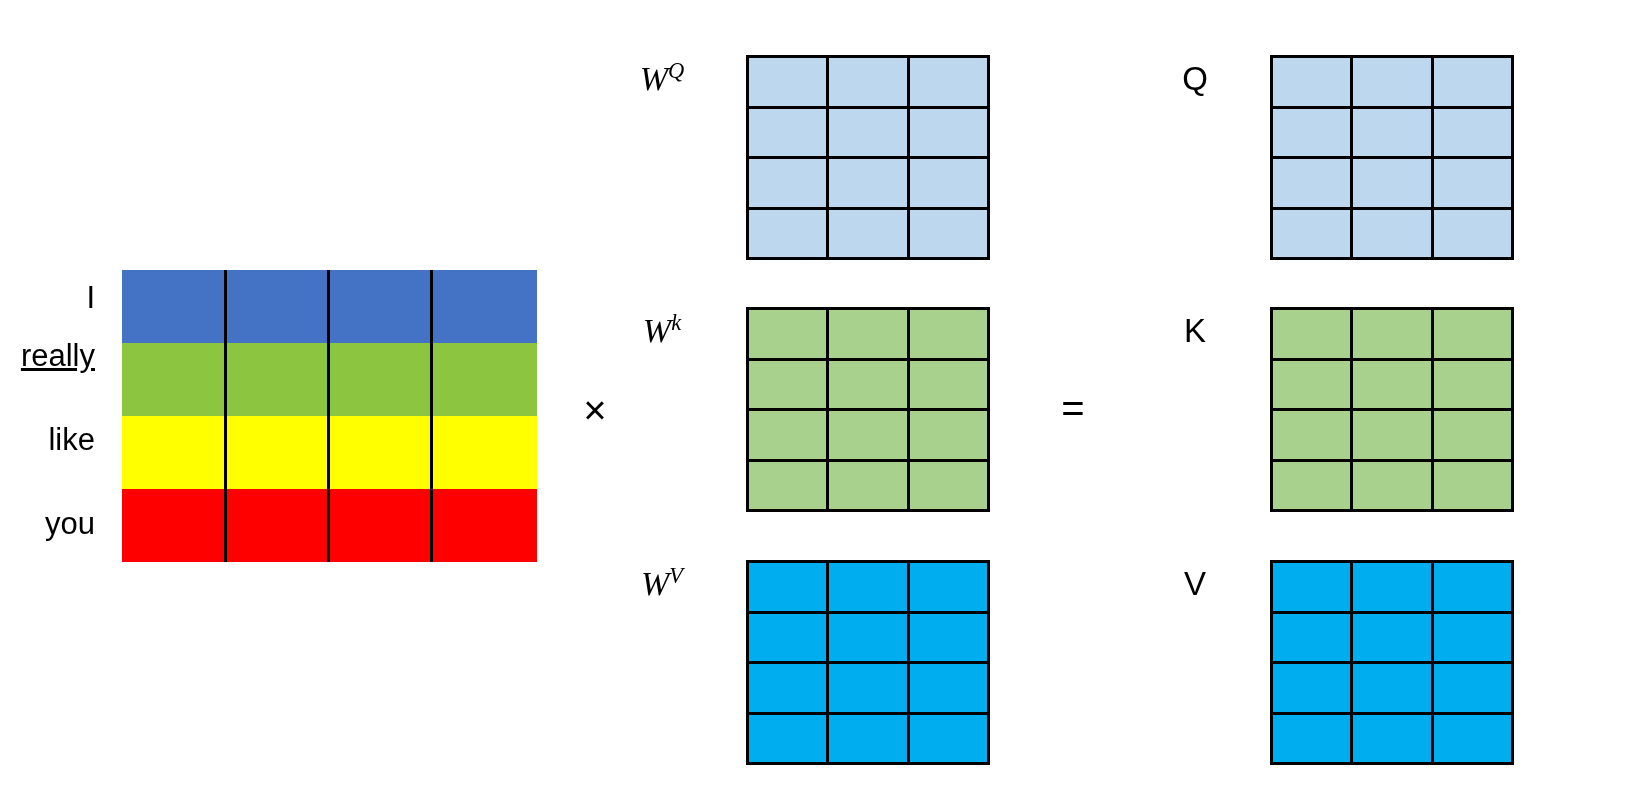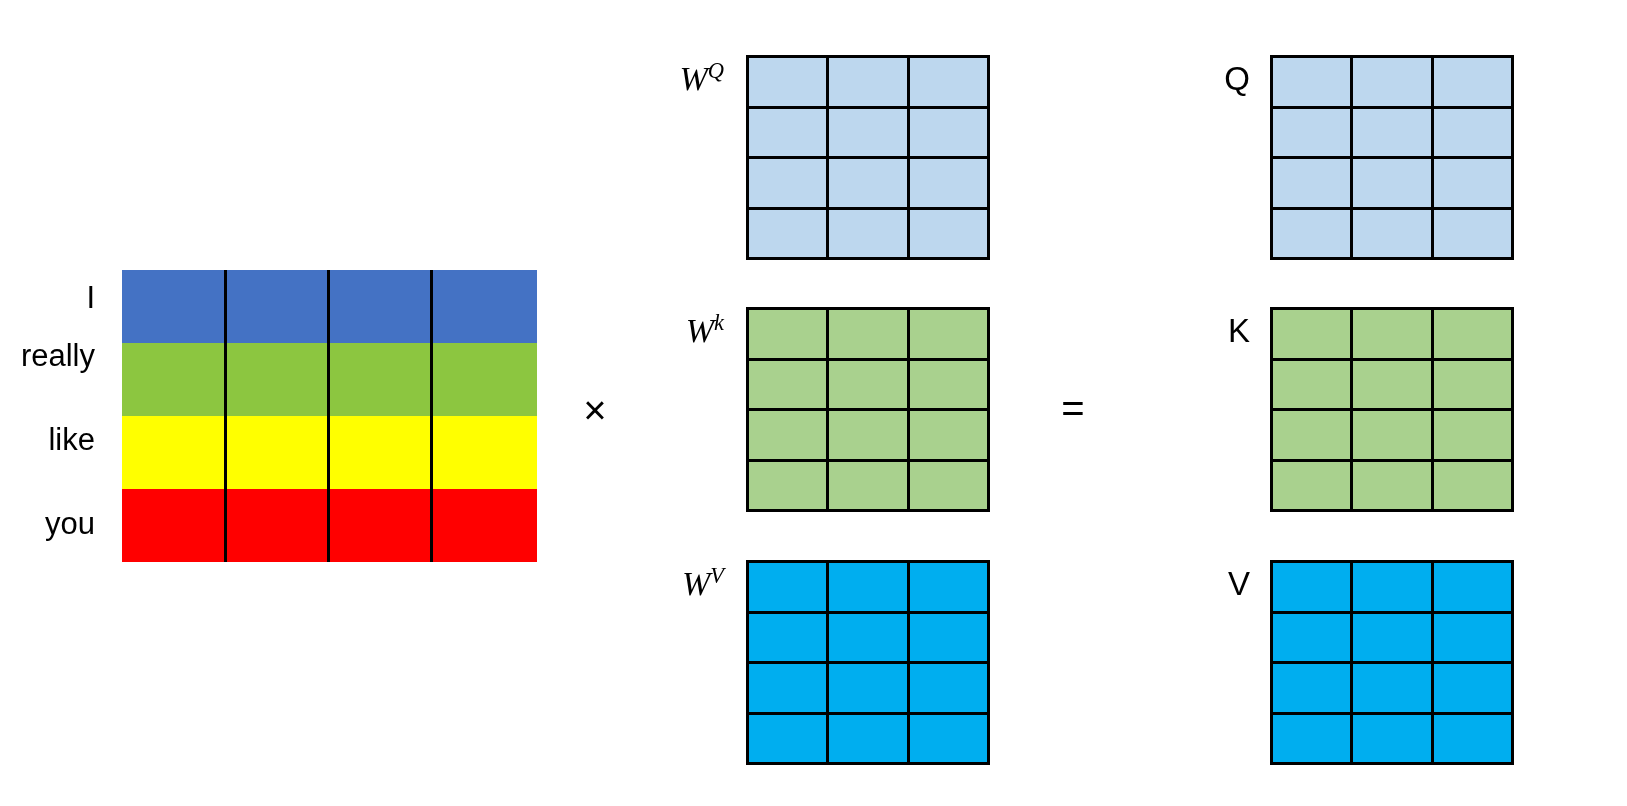--- a/index.html
+++ b/index.html
@@ -89,21 +89,21 @@
     border-bottom: 3px solid #000000;
     box-sizing: border-box;
   }
 
   
   .matrix-label {
     position: absolute;
     color: #000000;
     line-height: 1;
     white-space: nowrap;
-    text-align: right;
+    text-align: center;
   }
   .matrix-label.weight {
     font-family: "Liberation Serif", "DejaVu Serif", serif;
     font-style: italic;
     font-size: 34px;
   }
   .matrix-label.weight sup {
     font-size: 0.66em;
     font-style: italic;
     vertical-align: super;
@@ -114,21 +114,21 @@
     font-style: normal;
     font-size: 33px;
   }
 </style>
 </head>
 <body>
 
 <div id="canvas">
 
   <div class="token-label" style="left:0px; top:282px; width:95px;">I</div>
-  <div class="token-label" style="left:0px; top:340px; width:95px;">really</div>
+  <div class="token-label" style="left:0px; top:340px; width:95px;text-decoration:underline;">really</div>
   <div class="token-label" style="left:0px; top:424px; width:95px;">like</div>
   <div class="token-label" style="left:0px; top:508px; width:95px;">you</div>
 
   <div id="embedding-matrix">
     <div class="embedding-row" style="background: rgb(68, 114, 196);"></div>
     <div class="embedding-row" style="background: rgb(140, 198, 64);"></div>
     <div class="embedding-row" style="background: rgb(255, 255, 0);"></div>
     <div class="embedding-row" style="background: rgb(255, 0, 0);"></div>
   </div>
   <div id="embedding-dividers">

